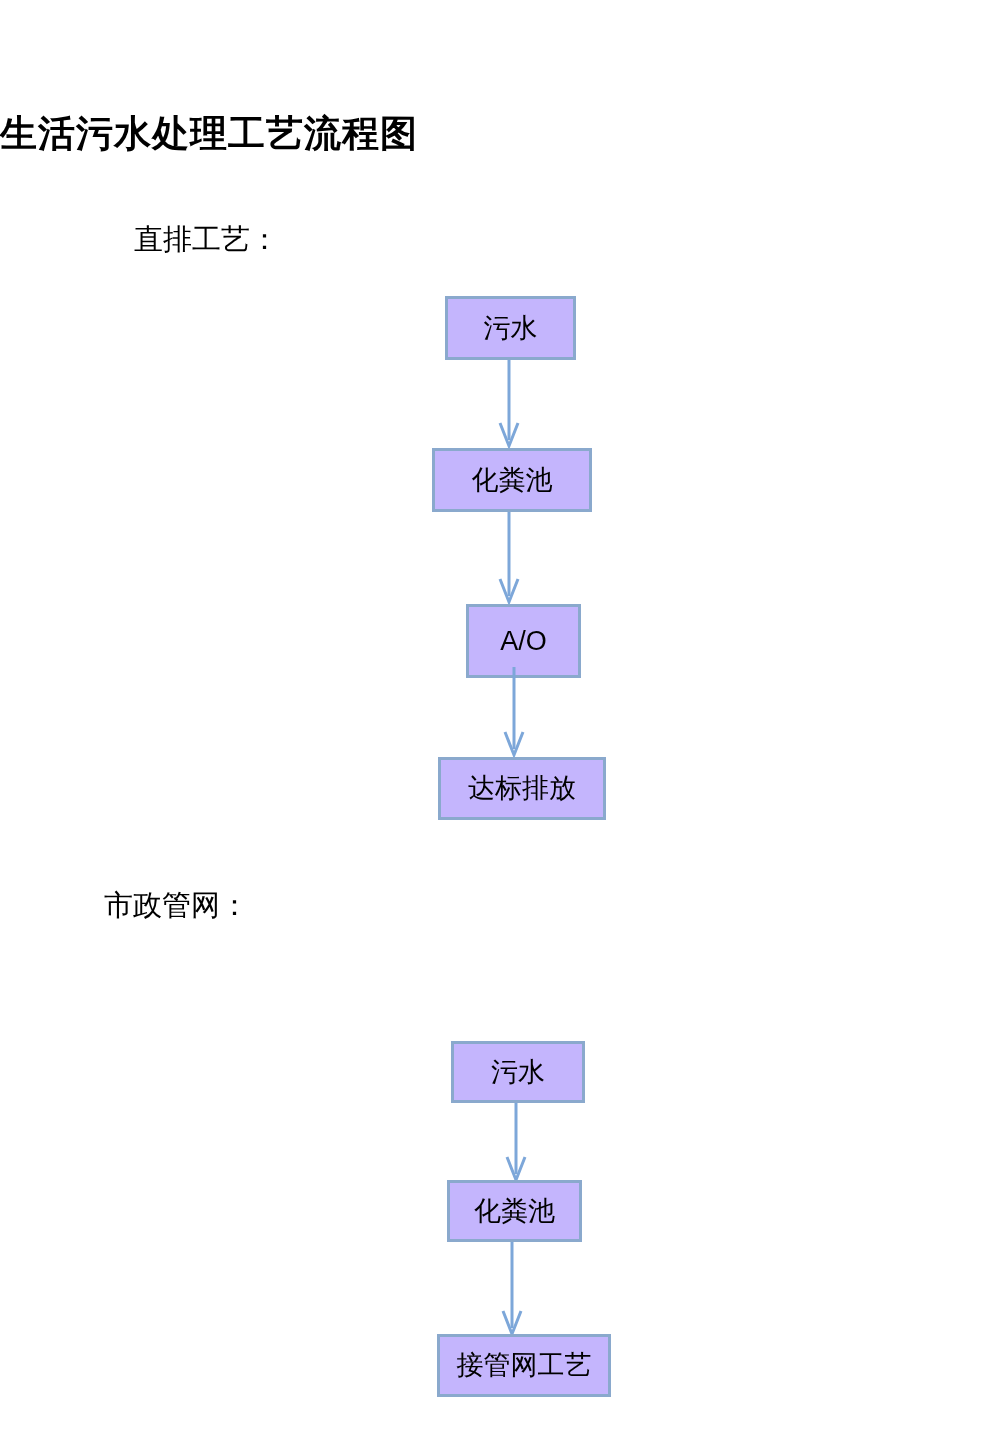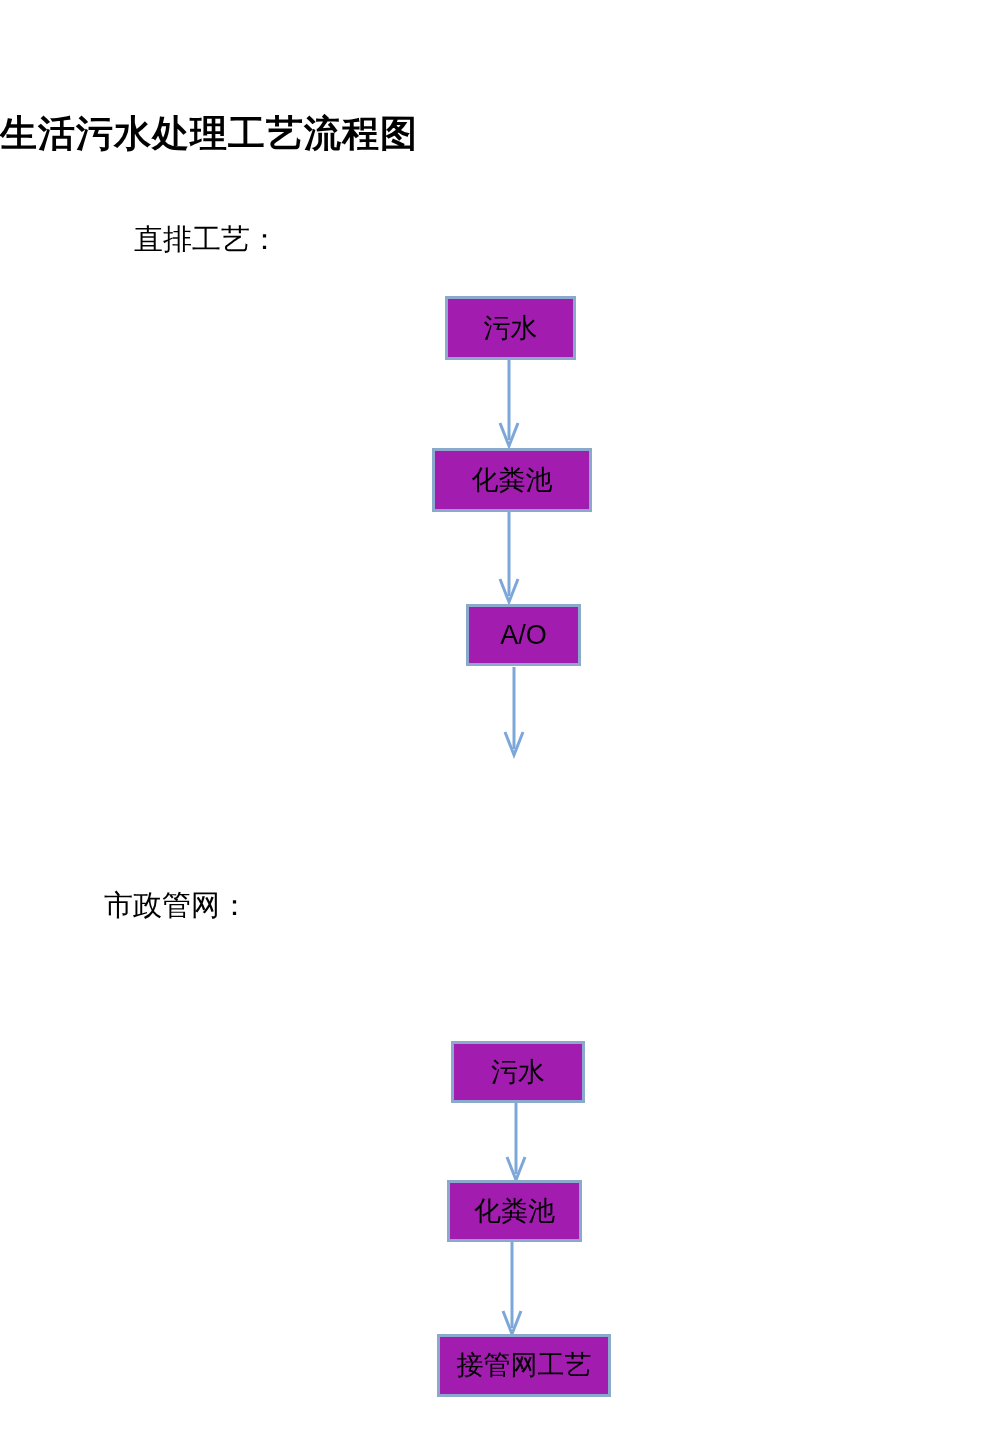--- a/index.html
+++ b/index.html
@@ -45,41 +45,41 @@
     white-space: nowrap;
   }
   #section-label-1 { left: 104px; top: 222px; margin-left: 30px; }
   #section-label-2 { left: 104px; top: 888px; }
 
   
   .flow-box {
     position: absolute;
     box-sizing: border-box;
     border: 3px solid #8aa9cd;
-    background: #a21caf;
+    background: #c4b5fd;
     display: flex;
     align-items: center;
     justify-content: center;
   }
   .flow-box .box-label {
     font-family: "Liberation Serif", "DejaVu Serif", serif;
     font-size: 27px;
     line-height: 1;
     white-space: nowrap;
     color: #000000;
   }
   .flow-box.latin .box-label {
     font-family: "Liberation Sans", "DejaVu Sans", sans-serif;
     font-size: 27px;
   }
 
   
   #flow1-box-0 { left: 445px; top: 296px; width: 131px; height: 64px; }
   #flow1-box-1 { left: 432px; top: 448px; width: 160px; height: 64px; }
-  #flow1-box-2 { left: 466px; top: 604px; width: 115px; height: 62px; }
+  #flow1-box-2 { left: 466px; top: 604px; width: 115px; height: 74px; }
   #flow1-box-3 { left: 438px; top: 757px; width: 168px; height: 63px; }
 
   
   #flow2-box-0 { left: 451px; top: 1041px; width: 134px; height: 62px; }
   #flow2-box-1 { left: 447px; top: 1180px; width: 135px; height: 62px; }
   #flow2-box-2 { left: 437px; top: 1334px; width: 174px; height: 63px; }
 
   
   .arrow {
     position: absolute;
@@ -130,20 +130,23 @@
     <span class="box-label">A/O</span>
   </div>
 
   <div class="arrow" id="flow1-arrow-2">
     <svg width="22" height="90" viewBox="0 0 22 90">
       <line x1="11" y1="0" x2="11" y2="82" stroke="#7da7d9" stroke-width="3"></line>
       <path d="M 2 65 L 11 88 L 20 65" fill="none" stroke="#7da7d9" stroke-width="3"></path>
     </svg>
   </div>
 
+  <div class="flow-box" id="flow1-box-3">
+    <span class="box-label">达标排放</span>
+  </div>
 
   <div class="section-label" id="section-label-2">市政管网：</div>
 
   <div class="flow-box" id="flow2-box-0">
     <span class="box-label">污水</span>
   </div>
 
   <div class="arrow" id="flow2-arrow-0">
     <svg width="22" height="79" viewBox="0 0 22 79">
       <line x1="11" y1="0" x2="11" y2="71" stroke="#7da7d9" stroke-width="3"></line>

